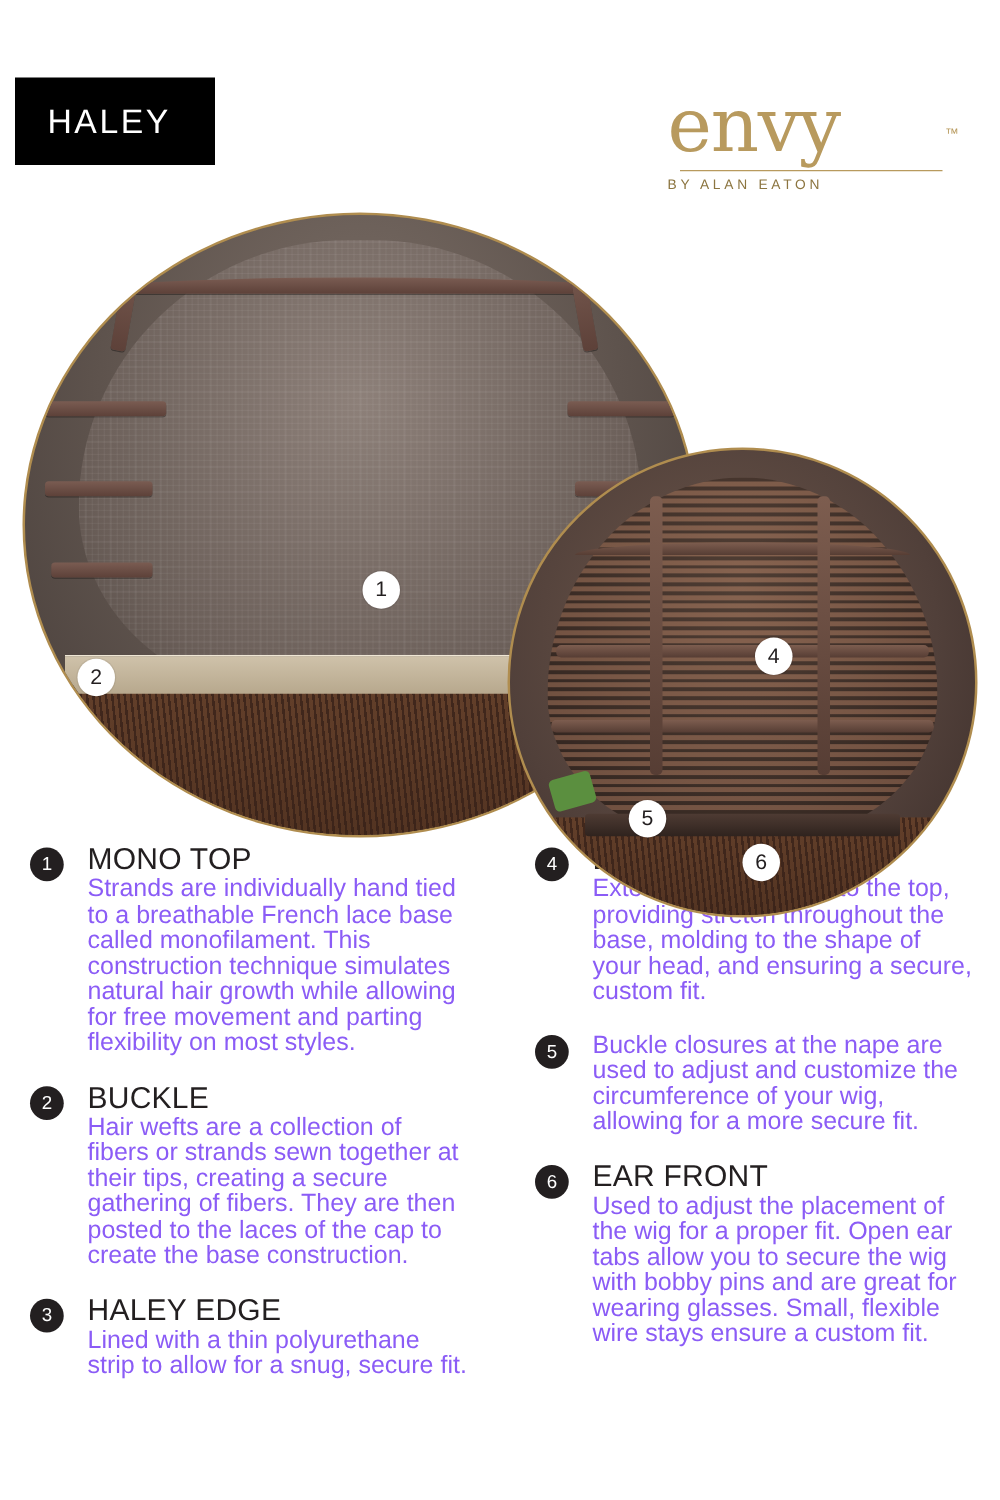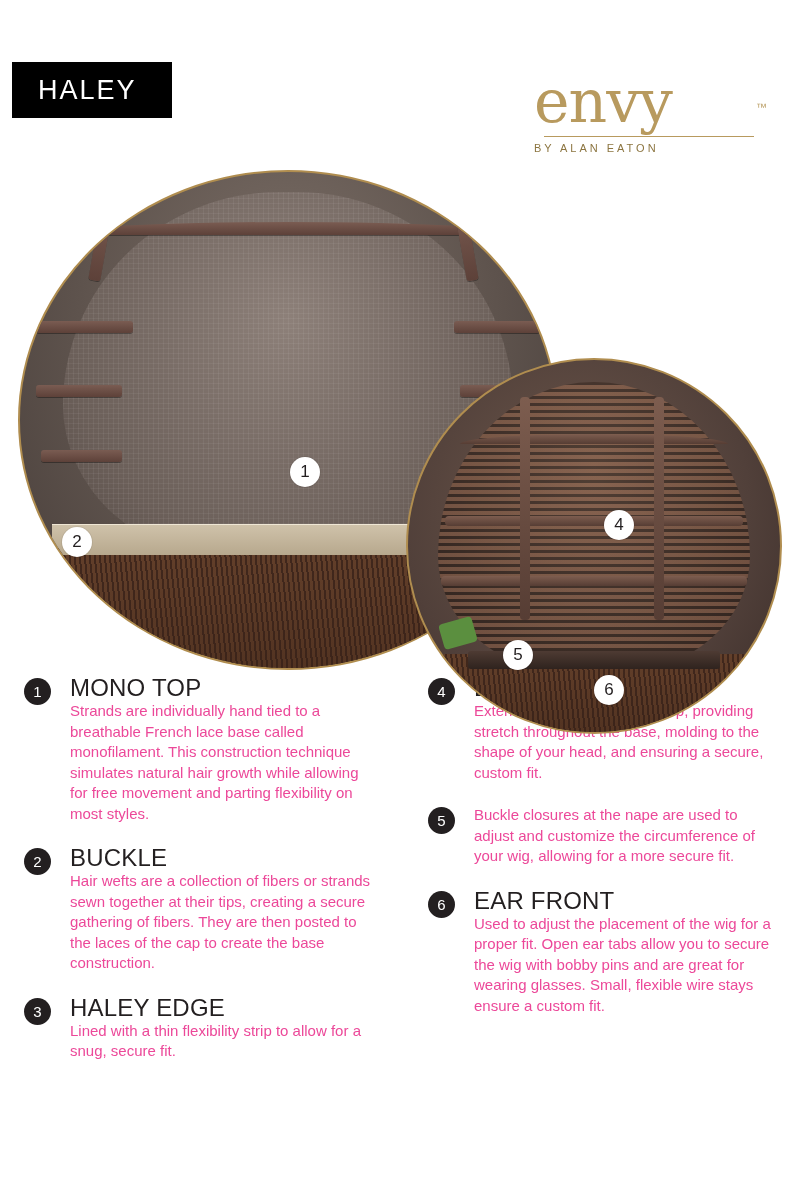--- a/index.html
+++ b/index.html
@@ -15,21 +15,21 @@
     color: #231f20;
     overflow: hidden;
   }
 
   
   .title-badge {
     position: absolute;
     left: 12px;
     top: 62px;
     width: 160px;
-    height: 56px;
+    height: 70px;
     background: #000000;
     display: flex;
     align-items: center;
   }
   .title-badge span {
     color: #ffffff;
     font-size: 27px;
     letter-spacing: 2px;
     padding-left: 26px;
     font-weight: 400;
@@ -237,23 +237,23 @@
   .entry h3 {
     margin: 0 0 1px 0;
     font-size: 24px;
     font-weight: 400;
     letter-spacing: 0.2px;
     color: #231f20;
     line-height: 24px;
   }
   .entry p {
     margin: 0;
-    font-size: 15px;
+    font-size: 20px;
     line-height: 20.5px;
-    color: #ec4899;
+    color: #8b5cf6;
   }
 </style>
 </head>
 <body>
 
 <div class="title-badge">
   <span>HALEY</span>
 </div>
 
 <div class="brand">
@@ -317,21 +317,21 @@
 
     <div class="entry">
       <div class="num">2</div>
       <h3>BUCKLE</h3>
       <p>Hair wefts are a collection of fibers or strands sewn together at their tips, creating a secure gathering of fibers. They are then posted to the laces of the cap to create the base construction.</p>
     </div>
 
     <div class="entry">
       <div class="num">3</div>
       <h3>HALEY EDGE</h3>
-      <p>Lined with a thin flexibility strip to allow for a snug, secure fit.</p>
+      <p>Lined with a thin polyurethane strip to allow for a snug, secure fit.</p>
     </div>
 
   </div>
 
   <div class="col col-right">
 
     <div class="entry">
       <div class="num">4</div>
       <h3>LACES</h3>
       <p>Extend from the nape to the top, providing stretch throughout the base, molding to the shape of your head, and ensuring a secure, custom fit.</p>

